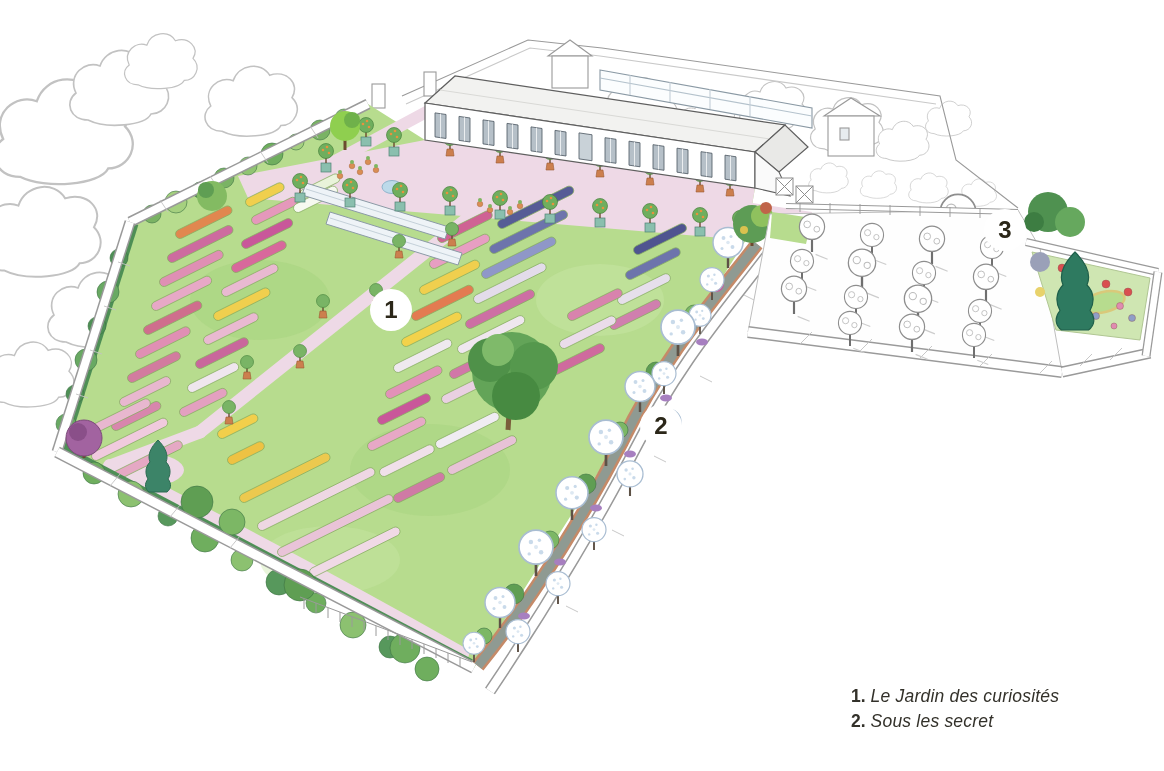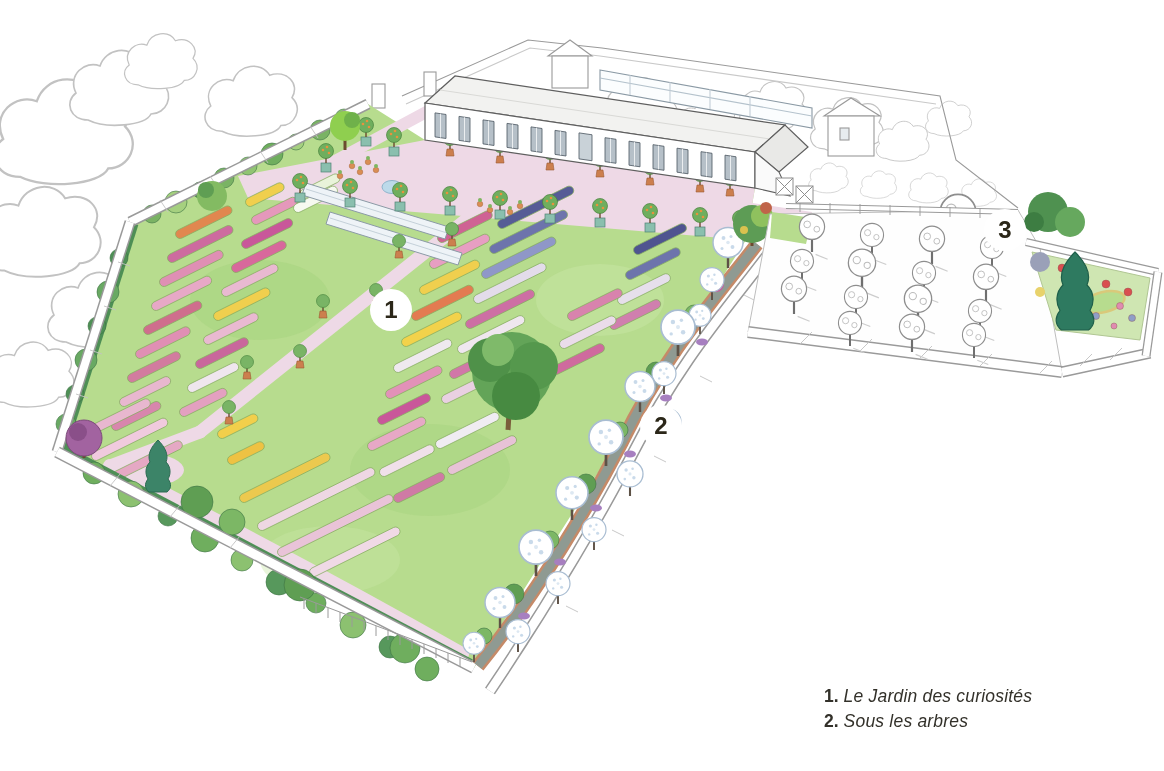--- a/index.html
+++ b/index.html
@@ -3,21 +3,21 @@
 <meta charset="utf-8">
 <style>
   html,body{margin:0;padding:0;background:#fff;}
   .stage{position:relative;width:1164px;height:771px;background:#ffffff;overflow:hidden;
          font-family:"Liberation Sans",sans-serif;}
   .stage svg{position:absolute;left:0;top:0;}
   .bd{stroke:#86ad62;stroke-width:.7;}
   .marker{position:absolute;width:42px;height:42px;border-radius:50%;background:#ffffff;
           display:flex;align-items:center;justify-content:center;
           font-weight:bold;font-size:24px;color:#2b2719;cursor:pointer;}
-  .legend{position:absolute;left:824px;top:684px;color:#33312a;}
+  .legend{position:absolute;left:851px;top:684px;color:#33312a;}
   .legend-row{font-size:17.5px;line-height:25px;white-space:nowrap;}
   .legend-num{font-weight:bold;font-style:normal;margin-right:5px;}
   .legend-label{font-style:italic;letter-spacing:.2px;}
 </style>
 </head>
 <body>
 
 <div class="stage">
 <svg width="1164" height="771" viewBox="0 0 1164 771">
   <defs>
@@ -502,16 +502,16 @@
 
 <div class="marker" style="left:370px;top:289px;">1</div>
 <div class="marker" style="left:640px;top:405px;">2</div>
 <div class="marker" style="left:984px;top:209px;">3</div>
 
 <div class="legend">
   <div class="legend-row">
     <span class="legend-num">1.</span><span class="legend-label">Le Jardin des curiosités</span>
   </div>
   <div class="legend-row">
-    <span class="legend-num">2.</span><span class="legend-label">Sous les arbres</span>
+    <span class="legend-num">2.</span><span class="legend-label">Sous les secret</span>
   </div>
 </div>
 </div>
 
 </body></html>

